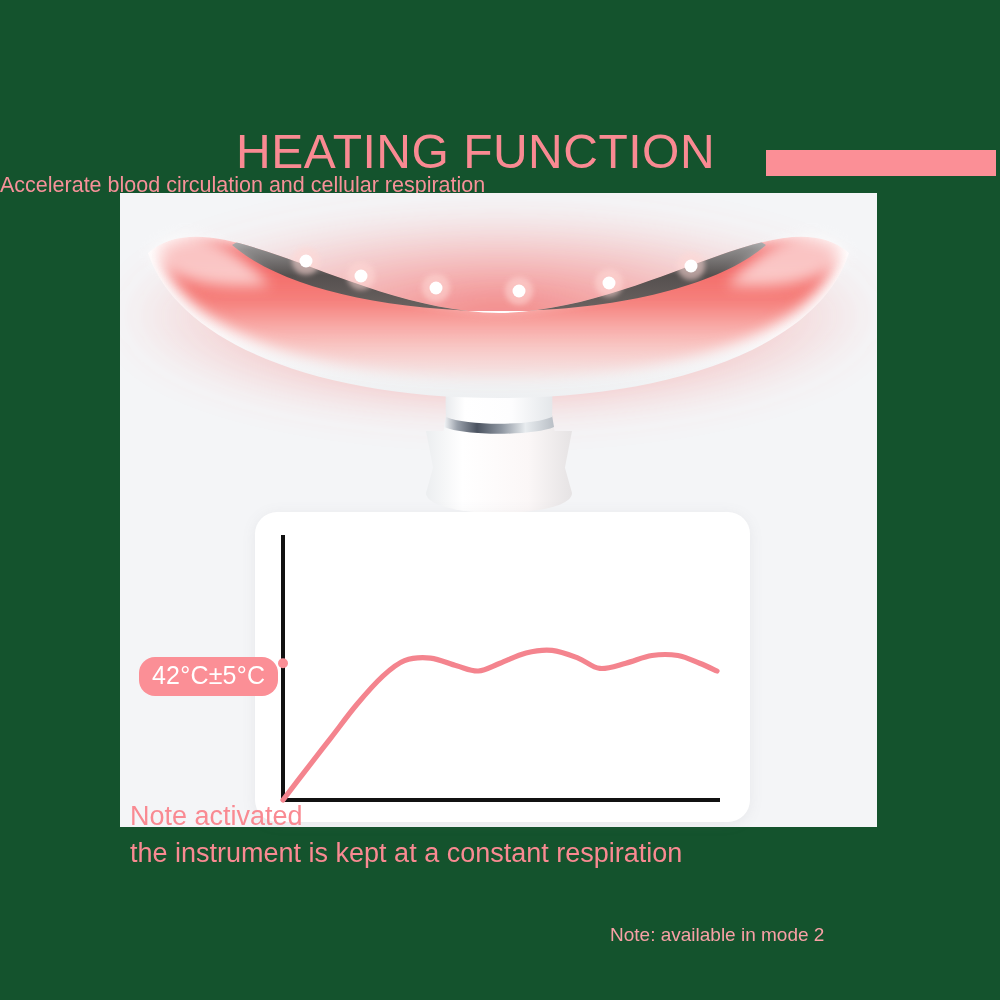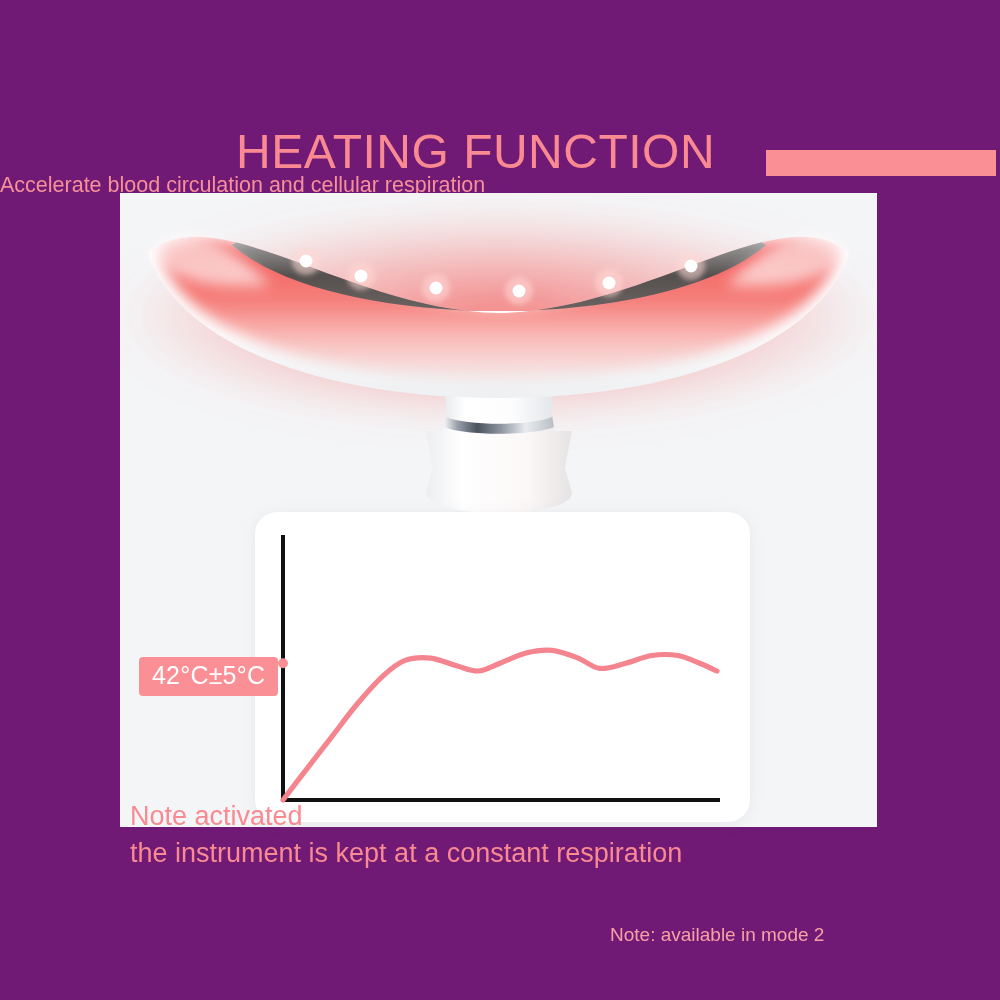--- a/index.html
+++ b/index.html
@@ -9,21 +9,21 @@
     height: 1000px;
     background: #ffffff;
     font-family: "Liberation Sans", sans-serif;
     overflow: hidden;
   }
 
   #stage {
     position: relative;
     width: 1000px;
     height: 1000px;
-    background: #701a75;
+    background: #14532d;
   }
 
   
   .title-row {
     position: absolute;
     left: 0; top: 66px;
     width: 1000px;
     height: 56px;
   }
   .title {
@@ -90,21 +90,21 @@
 
   
   .temp-badge {
     position: absolute;
     left: 139px; top: 657px;
     padding: 6px 13px 8px 13px;
     background: #fb8f96;
     color: #ffffff;
     font-size: 25px;
     line-height: 1;
-    border-radius: 4px;
+    border-radius: 16px;
     white-space: nowrap;
     letter-spacing: 0.2px;
   }
 
   
   .caption {
     position: absolute;
     left: 130px; top: 798px;
     color: #f98a92;
     font-size: 27px;

